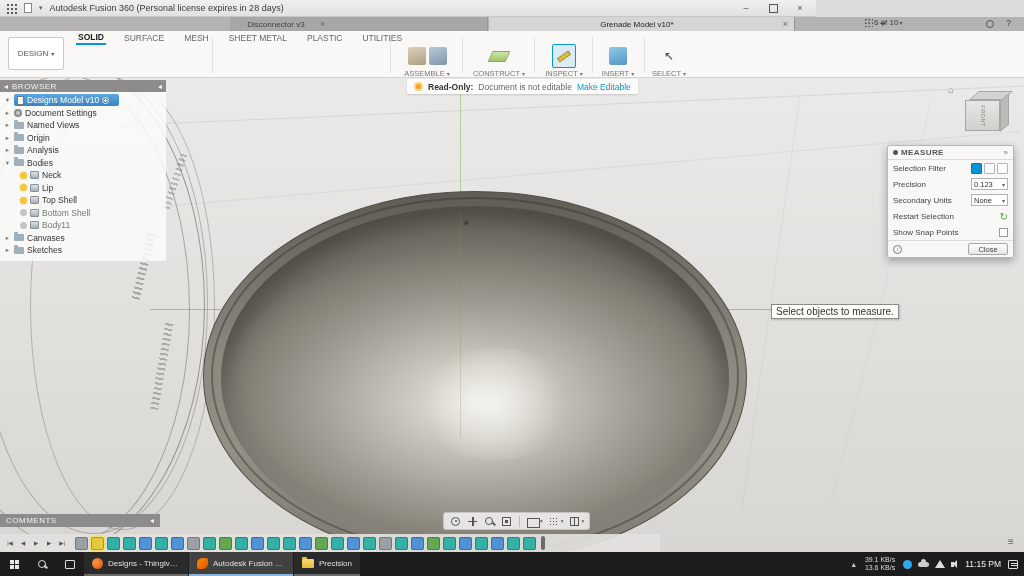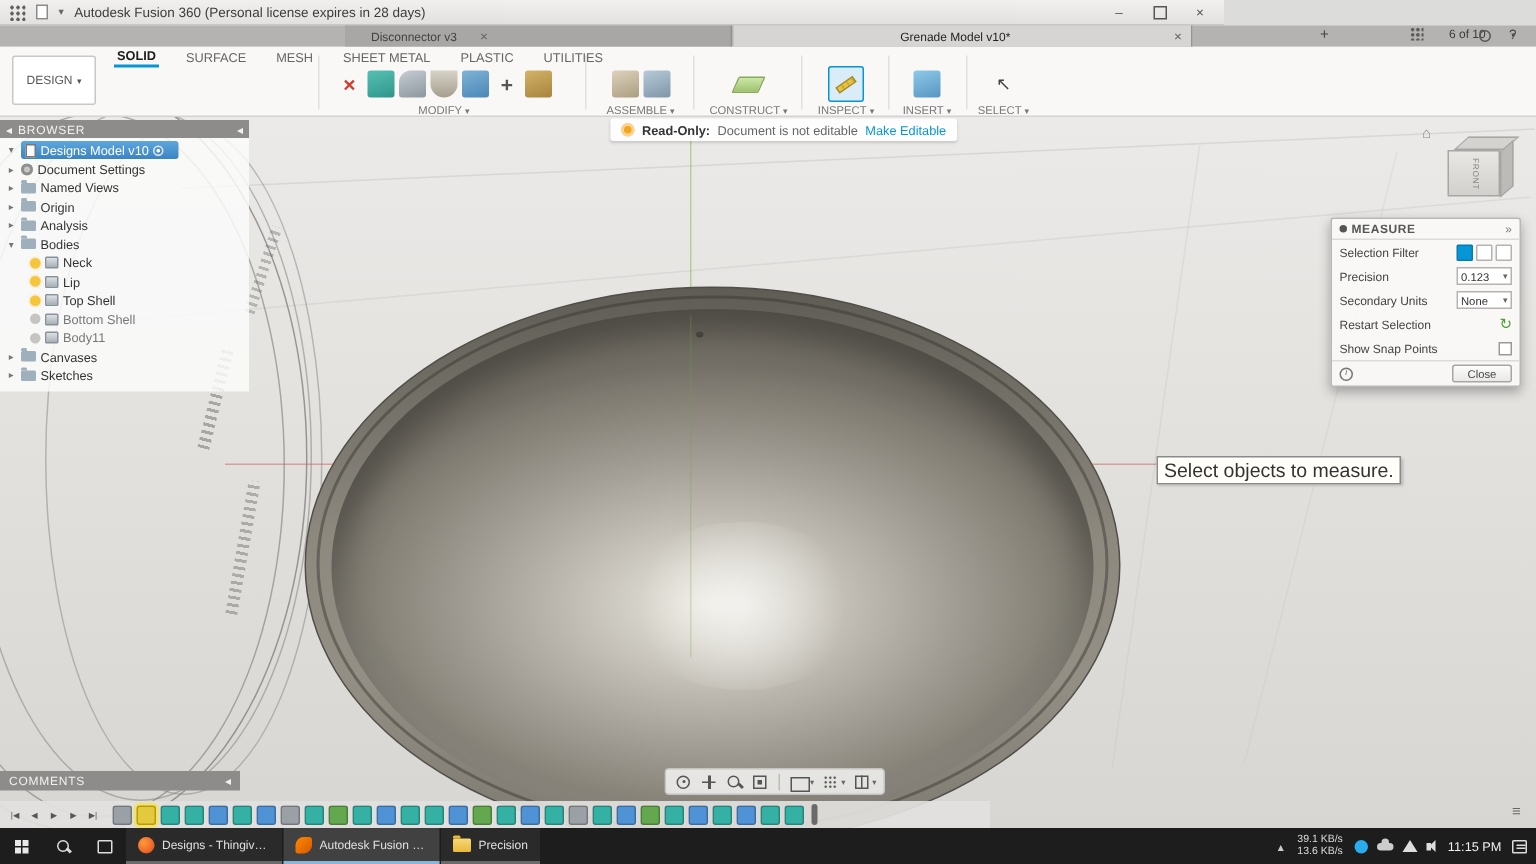--- a/index.html
+++ b/index.html
@@ -177,21 +177,21 @@
   <div class="abs" style="left:0;top:17px;width:1024px;height:14px;background:#b5b3b1;z-index:40">
     <div class="abs doc-tab" style="left:230px;width:258px;background:#a9a7a5;color:#424242;border-right:1px solid #969492">
       <span class="ellip" style="flex:1;text-align:center;color:#424242">Disconnector v3</span>
       <span class="xg tabx"></span>
     </div>
     <div class="abs doc-tab" style="left:489px;width:306px;background:#d7d5d3;color:#1f1f1f;border-right:1px solid #969492">
       <span class="ellip" style="flex:1;text-align:center;max-width:none;color:#1f1f1f">Grenade Model v10*</span>
       <span class="xg tabx"></span>
     </div>
     <span class="abs plus" style="left:880px;top:1px;font-size:10px;color:#444"></span>
-    <div class="abs flex" style="left:940px;top:1px;gap:17px;font-size:8px;color:#3c3c3c">
+    <div class="abs flex" style="left:864px;top:1px;gap:1px;font-size:8px;color:#3c3c3c">
       <span class="grid9" style="width:9px;height:9px;background-size:3.5px 3.5px"></span>
       <span>6 of 10</span>
       <span class="caret" style="font-size:6px;color:#555"></span>
     </div>
     <span class="abs" style="left:986px;top:3px;width:8px;height:8px;border:1px solid #555;border-radius:50%"></span>
     <span class="abs q" style="left:1006px;top:1px;font-size:9px;color:#444"></span>
   </div>
 
   <div class="abs" style="left:0;top:31px;width:1024px;height:47px;background:#f9f8f7;border-bottom:1px solid #d5d3d1;z-index:39">
     <div class="abs flex" style="left:8px;top:6px;width:56px;height:33px;border:1px solid #c9c7c5;background:#fff;border-radius:2px;justify-content:center;font-size:8px;color:#555;gap:3px">
@@ -201,35 +201,20 @@
     <div class="abs flex" style="left:76px;top:0;height:14px;gap:16px;font-size:8.5px;color:#666">
       <span class="rtab active">SOLID</span>
       <span class="rtab">SURFACE</span>
       <span class="rtab">MESH</span>
       <span class="rtab">SHEET METAL</span>
       <span class="rtab">PLASTIC</span>
       <span class="rtab">UTILITIES</span>
     </div>
 
     <div class="rsep" style="left:212px"></div>
-    <div class="rgroup" style="left:218px;width:156px">
-      <div class="ricons">
-        <span class="ric ic-delete"></span>
-        <span class="ric ic-pp"></span>
-        <span class="ric ic-fillet"></span>
-        <span class="ric ic-shell"></span>
-        <span class="ric ic-combine"></span>
-        <span class="ric ic-move"></span>
-        <span class="ric ic-scale"></span>
-      </div>
-      <div class="rlabel">
-          <span>MODIFY</span>
-          <span class="caret" style="font-size:6px"></span>
-        </div>
-    </div>
     <div class="rsep" style="left:390px"></div>
     <div class="rgroup" style="left:398px;width:58px">
       <div class="ricons">
         <span class="ric ic-comp"></span>
         <span class="ric ic-joint"></span>
       </div>
       <div class="rlabel">
           <span>ASSEMBLE</span>
           <span class="caret" style="font-size:6px"></span>
         </div>
@@ -410,21 +395,21 @@
       <span>Show Snap Points</span>
       <span class="mcheck"></span>
     </div>
     <div class="flex" style="height:17px;padding:0 5px;border-top:1px solid #dddbd9">
       <span class="info-ic"></span>
       <span style="flex:1"></span>
       <button class="mclose">Close</button>
     </div>
   </div>
 
-  <div class="abs" style="left:771px;top:304px;background:#fffef8;border:1px solid #8a8a8a;padding:1px 4px;font-size:13px;color:#333;z-index:31;box-shadow:1px 1px 2px rgba(0,0,0,.2)">
+  <div class="abs" style="left:771px;top:304px;background:#fffef8;border:1px solid #8a8a8a;padding:1px 4px;font-size:10px;color:#333;z-index:31;box-shadow:1px 1px 2px rgba(0,0,0,.2)">
     <span>Select objects to measure.</span>
   </div>
 
   <div class="abs flex" style="left:443px;top:512px;height:18px;background:rgba(245,245,243,.85);border:1px solid rgba(175,175,173,.6);border-radius:3px;padding:0 5px;gap:4px;z-index:15">
     <span class="nav-ic orbit"></span>
     <span class="nav-ic pan"></span>
     <span class="nav-ic zoomn"></span>
     <span class="nav-ic fit"></span>
     <span class="nsep"></span>
     <span class="flex" style="gap:1px">

